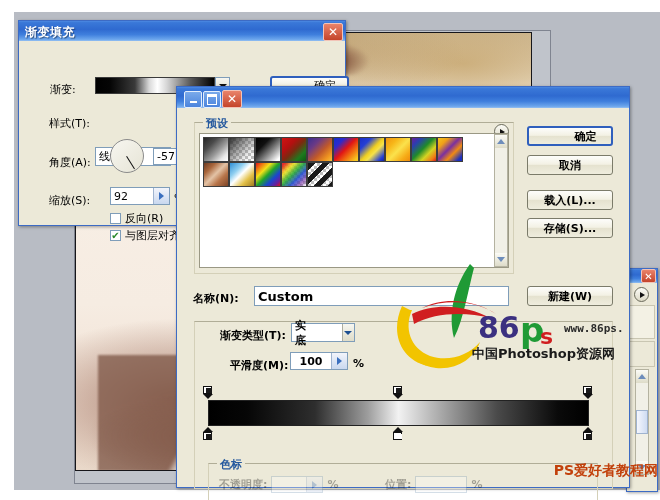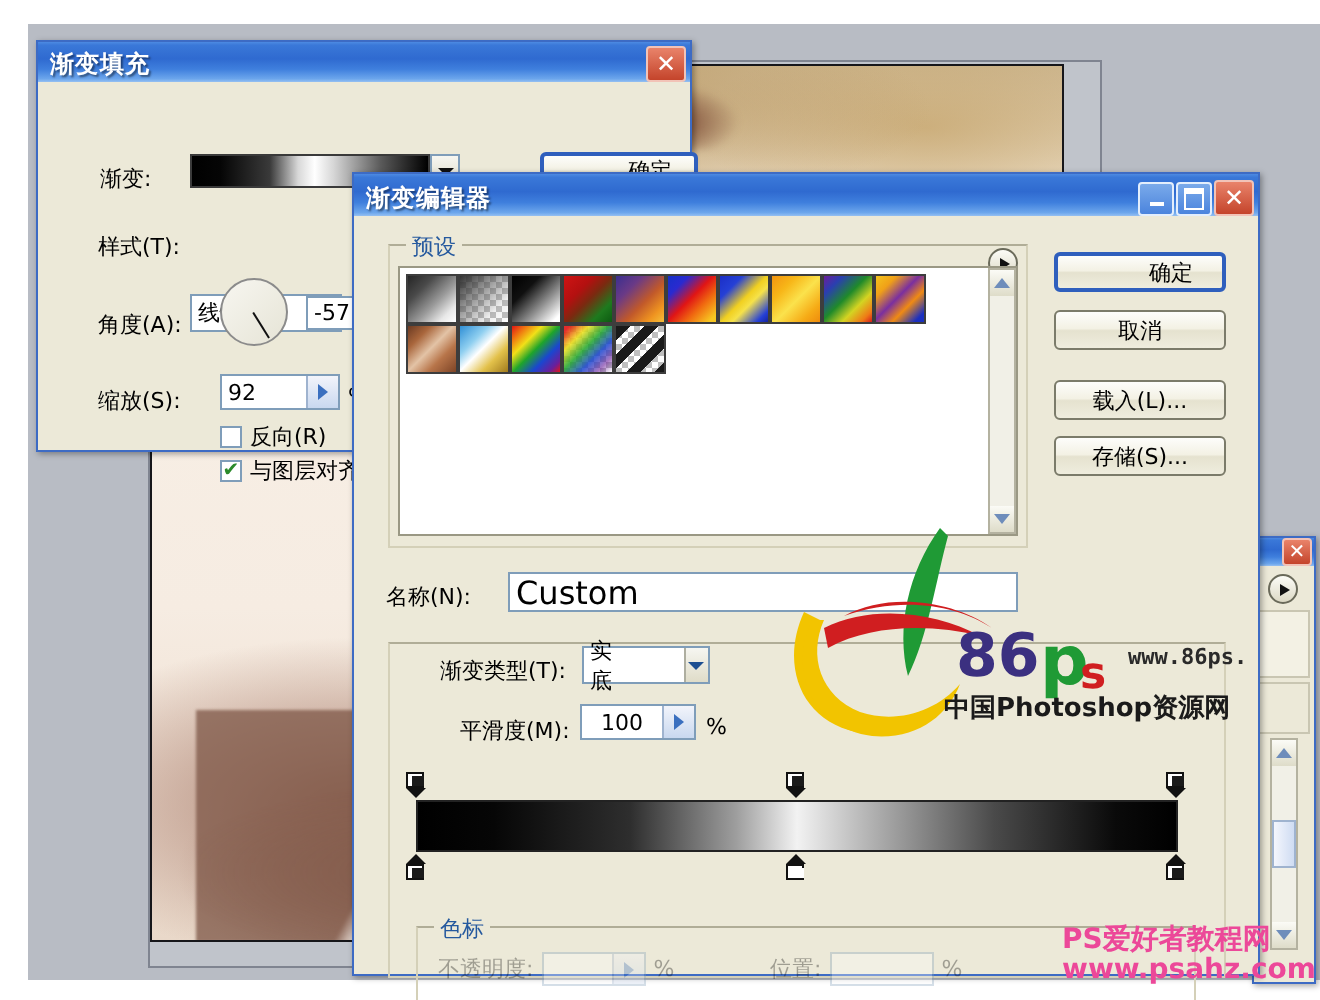--- a/index.html
+++ b/index.html
@@ -146,22 +146,22 @@
   .stop.bot.white .inner{background:#fff;}
 
   .flyout{width:13px;height:13px;border-radius:50%;border:1px solid #6a6a5a;
     background:linear-gradient(180deg,#fcfcf7,#dcd9c5);display:flex;align-items:center;justify-content:center;}
   .flyout::after{content:"";border-top:3.5px solid transparent;border-bottom:3.5px solid transparent;border-left:5px solid #111;margin-left:1px;}
 
   .dim{opacity:.32;}
 
   
   .wm86{position:absolute;pointer-events:none;}
-  .wm-bot{position:absolute;right:2px;color:#ec4899;font-weight:bold;
-    font-family:"DejaVu Sans","Liberation Sans",sans-serif;text-align:left;line-height:1.05;}
+  .wm-bot{position:absolute;right:2px;color:#c2410c;font-weight:bold;
+    font-family:"DejaVu Sans","Liberation Sans",sans-serif;text-align:center;line-height:1.05;}
 </style>
 </head>
 <body>
 
 <div id="root">
 
   <div class="desktop"></div>
   <div class="desktop-top"></div>
   <div class="desktop-left"></div>
   <div class="desktop-bottom"></div>
@@ -239,33 +239,32 @@
 
       <div style="position:absolute;left:91px;top:187px;display:flex;align-items:center;gap:4px;">
         <span class="chk on"></span>
         <span class="lbl">与图层对齐(L)</span>
       </div>
     </div>
   </div>
 
   <div class="win" style="left:176px;top:86px;width:452px;height:400px;">
     <div class="titlebar" style="height:21px;">
-      <div class="ttl">渐变编辑器</div>
       <div class="tbtn min">
           <span class="gl"></span>
         </div>
       <div class="tbtn max">
           <span class="gl"></span>
         </div>
       <div class="tbtn close" style="width:18px;height:16px;font-size:12px;">
         <span>✕</span>
       </div>
     </div>
 
-    <div class="winbody" style="inset:21px 0 0 0;">
+    <div class="winbody" style="inset:21px 0 0 0;font-weight:bold;">
 
       <div class="grp" style="left:17px;top:14px;width:320px;height:152px;">
         <span class="cap">预设</span>
       </div>
       <div class="flyout" style="position:absolute;left:317px;top:16px;"></div>
 
       <div style="position:absolute;left:22px;top:25px;width:310px;height:135px;background:#ffffff;border:1px solid #9a9884;box-sizing:border-box;">
         <div class="swgrid" id="swgrid" style="left:3px;top:3px;width:270px;">
             <div class="sw">
               <div style="width: 100%; height: 100%; background: linear-gradient(135deg, rgb(38, 38, 38) 0%, rgb(74, 74, 74) 28%, rgb(154, 154, 154) 58%, rgb(232, 232, 232) 82%, rgb(255, 255, 255) 100%);"></div>
@@ -324,24 +323,27 @@
       </div>
       <div class="btn" style="left:350px;top:47px;width:86px;height:20px;position:absolute;">
         <span>取消</span>
       </div>
       <div class="btn" style="left:350px;top:110px;width:86px;height:20px;position:absolute;">
         <span>存储(S)...</span>
       </div>
       <div class="btn" style="left:350px;top:82px;width:86px;height:20px;position:absolute;">
         <span>载入(L)...</span>
       </div>
+      <div class="btn" style="left:350px;top:178px;width:86px;height:20px;position:absolute;">
+        <span>新建(W)</span>
+      </div>
 
       <div class="lbl" style="position:absolute;left:16px;top:183px;">名称(N):</div>
       <div class="field" style="position:absolute;left:77px;top:178px;width:255px;height:20px;">
-        <span style="font-size:16px;">Custom</span>
+        <span style="font-size:13px;">Custom</span>
       </div>
 
       <div class="grp" style="left:17px;top:213px;width:419px;height:168px;"></div>
 
       <div class="lbl" style="position:absolute;left:41px;top:220px;background:#ece9d8;padding:0 2px;">渐变类型(T):</div>
       <div class="combo" style="position:absolute;left:114px;top:215px;width:64px;height:19px;gap:30px;">
         <span>实底</span>
         <span class="arrow"></span>
       </div>
 
@@ -409,16 +411,15 @@
       <text x="86" y="76" font-family="DejaVu Sans, sans-serif" font-size="30" font-weight="bold" fill="#3b3080">86</text>
       <text x="128" y="80" font-family="DejaVu Sans, sans-serif" font-size="34" font-weight="bold" fill="#1f9a35">p</text>
       <text x="148" y="82" font-family="DejaVu Sans, sans-serif" font-size="22" font-weight="bold" fill="#d01e20">s</text>
       <text x="172" y="70" font-family="DejaVu Sans Mono, monospace" font-size="11" font-weight="bold" fill="#2a2a2a">www.86ps.com</text>
       <text x="80" y="96" font-family="DejaVu Sans, sans-serif" font-size="13" font-weight="bold" fill="#1a1a1a">中国Photoshop资源网</text>
     </svg>
   </div>
 
   <div class="wm-bot" style="top:463px;font-size:14px;">
     <div>PS爱好者教程网</div>
-    <div>www.psahz.com</div>
   </div>
 
 </div>
 
 </body></html>

